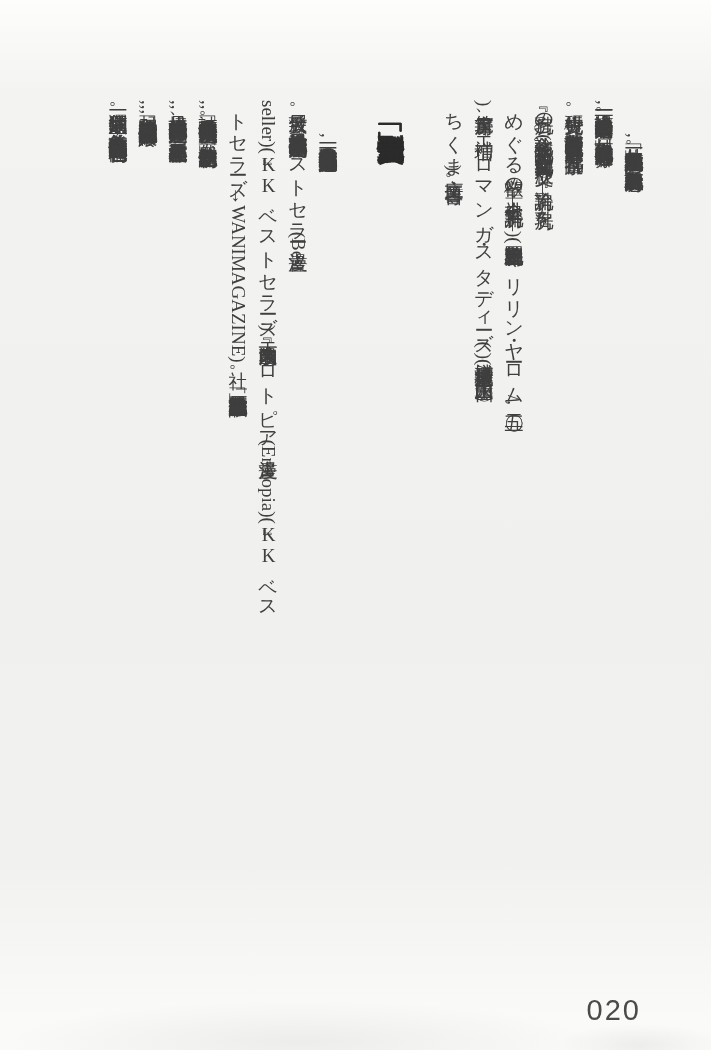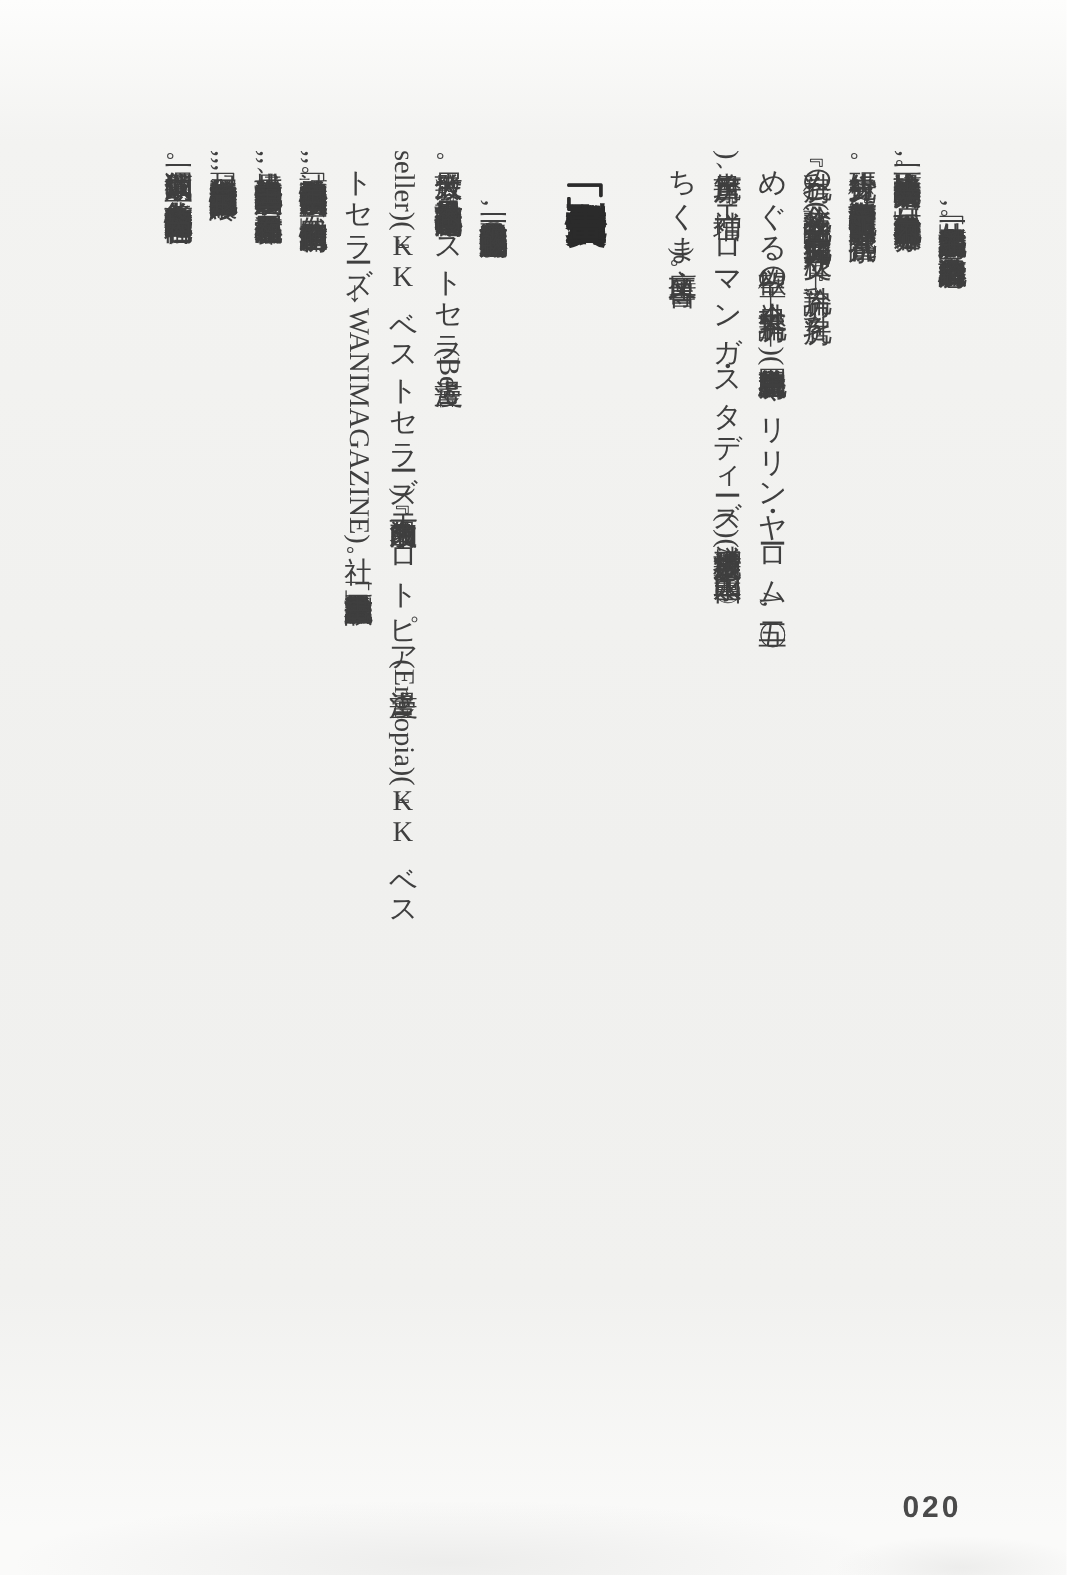--- a/index.html
+++ b/index.html
@@ -32,21 +32,21 @@
   .col.indent{padding-top:33px;}
   .up{text-orientation:upright;}
   .heading{
     font-size:27px;line-height:40px;font-weight:bold;
     color:var(--heading-ink);
     margin:0 28px;padding-top:14px;white-space:nowrap;
   }
   .page-number{
     position:absolute;top:994px;right:70px;
     font-family:"Liberation Sans","DejaVu Sans",sans-serif;
-    font-weight:bold;font-size:20px;letter-spacing:2px;
+    font-weight:normal;font-size:29px;letter-spacing:2px;
     color:var(--pagenum-ink);
   }
 </style>
 </head>
 <body>
 
 <div class="page">
   <div class="text-flow">
     <div class="colgroup" id="cols-before">
         <div class="col indent"><span>此外,「乳房論」在漫畫界是一門非常活絡的領域。若各位讀者能與自己心中的「乳房論」</span></div>

